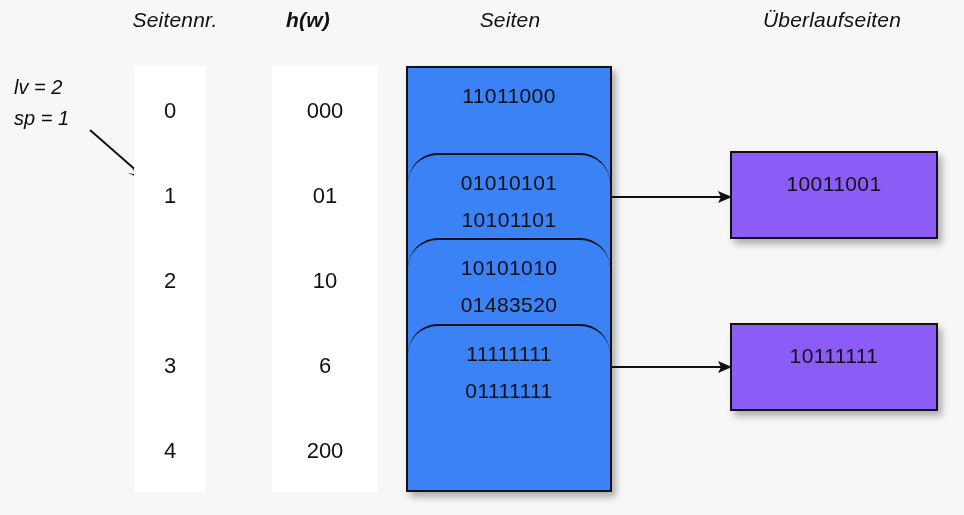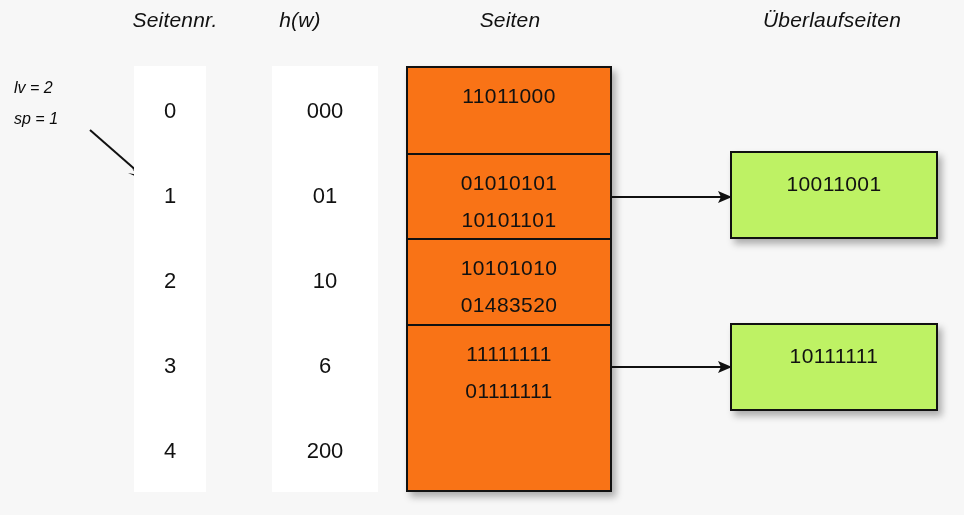--- a/index.html
+++ b/index.html
@@ -25,31 +25,31 @@
     position: absolute;
     font-style: italic;
     font-size: 21px;
     font-weight: 500;
     letter-spacing: 0.2px;
     white-space: nowrap;
     transform: translateX(-50%);
     color: #111;
   }
   #hdr-seitennr { left: 175px; top: 8px; }
-  #hdr-hw       { left: 300px; top: 8px; }
+  #hdr-hw       { left: 308px; top: 8px; font-weight: bold; }
   #hdr-seiten   { left: 510px; top: 8px; }
   #hdr-ueber    { left: 832px; top: 8px; }
 
   
   .param-block {
     position: absolute;
     left: 14px;
     top: 72px;
     font-style: italic;
-    font-size: 16px;
+    font-size: 20px;
     line-height: 31px;
     white-space: nowrap;
   }
   .param-line { display: block; }
 
   .pointer-arrow {
     position: absolute;
     left: 88px;
     top: 128px;
     width: 62px;
@@ -82,51 +82,51 @@
     line-height: 1;
   }
 
   
   #seiten-table {
     position: absolute;
     left: 406px;
     top: 66px;
     width: 206px;
     height: 426px;
-    background: #f97316;
+    background: #3b82f6;
     border: 2.5px solid #111;
     box-sizing: border-box;
     box-shadow: 4px 5px 7px rgba(0,0,0,0.30);
   }
   .bucket {
     position: absolute;
     left: 0;
     width: 100%;
     height: 85.2px;
     box-sizing: border-box;
     text-align: center;
   }
-  .bucket + .bucket { border-top: 2.5px solid #111; }
+  .bucket + .bucket { border-top: 2.5px solid #111; border-radius: 30px; }
   .bucket-line {
     display: block;
     font-size: 21px;
     line-height: 1;
     letter-spacing: 0.4px;
     color: #111;
   }
   .bucket-line:first-child { padding-top: 17px; }
   .bucket-line + .bucket-line { padding-top: 16px; }
 
   
   .overflow-box {
     position: absolute;
     left: 730px;
     width: 208px;
     height: 88px;
-    background: #bef264;
+    background: #8b5cf6;
     border: 2.5px solid #111;
     box-sizing: border-box;
     box-shadow: 4px 5px 7px rgba(0,0,0,0.30);
     text-align: center;
   }
   #overflow-0 { top: 151px; }
   #overflow-1 { top: 323px; }
   .overflow-line {
     display: block;
     font-size: 21px;

